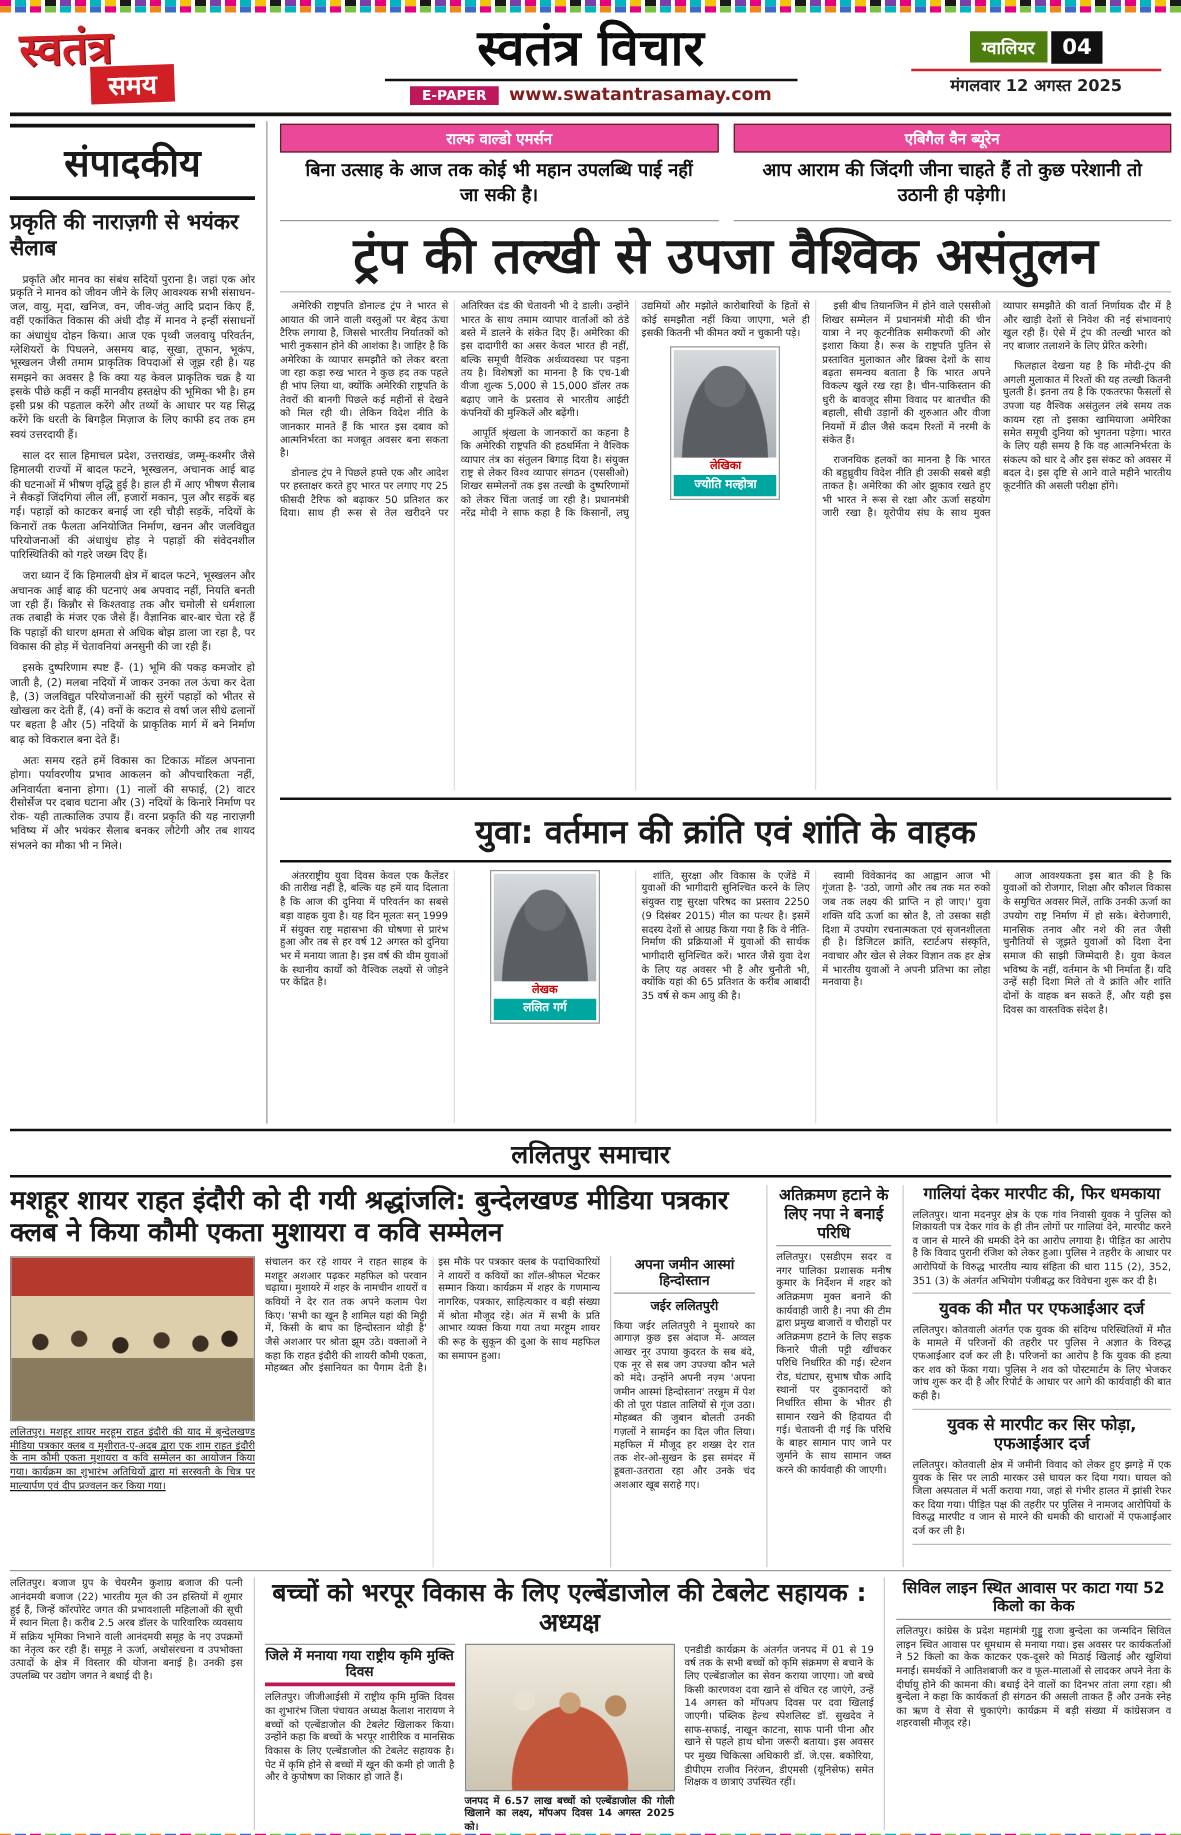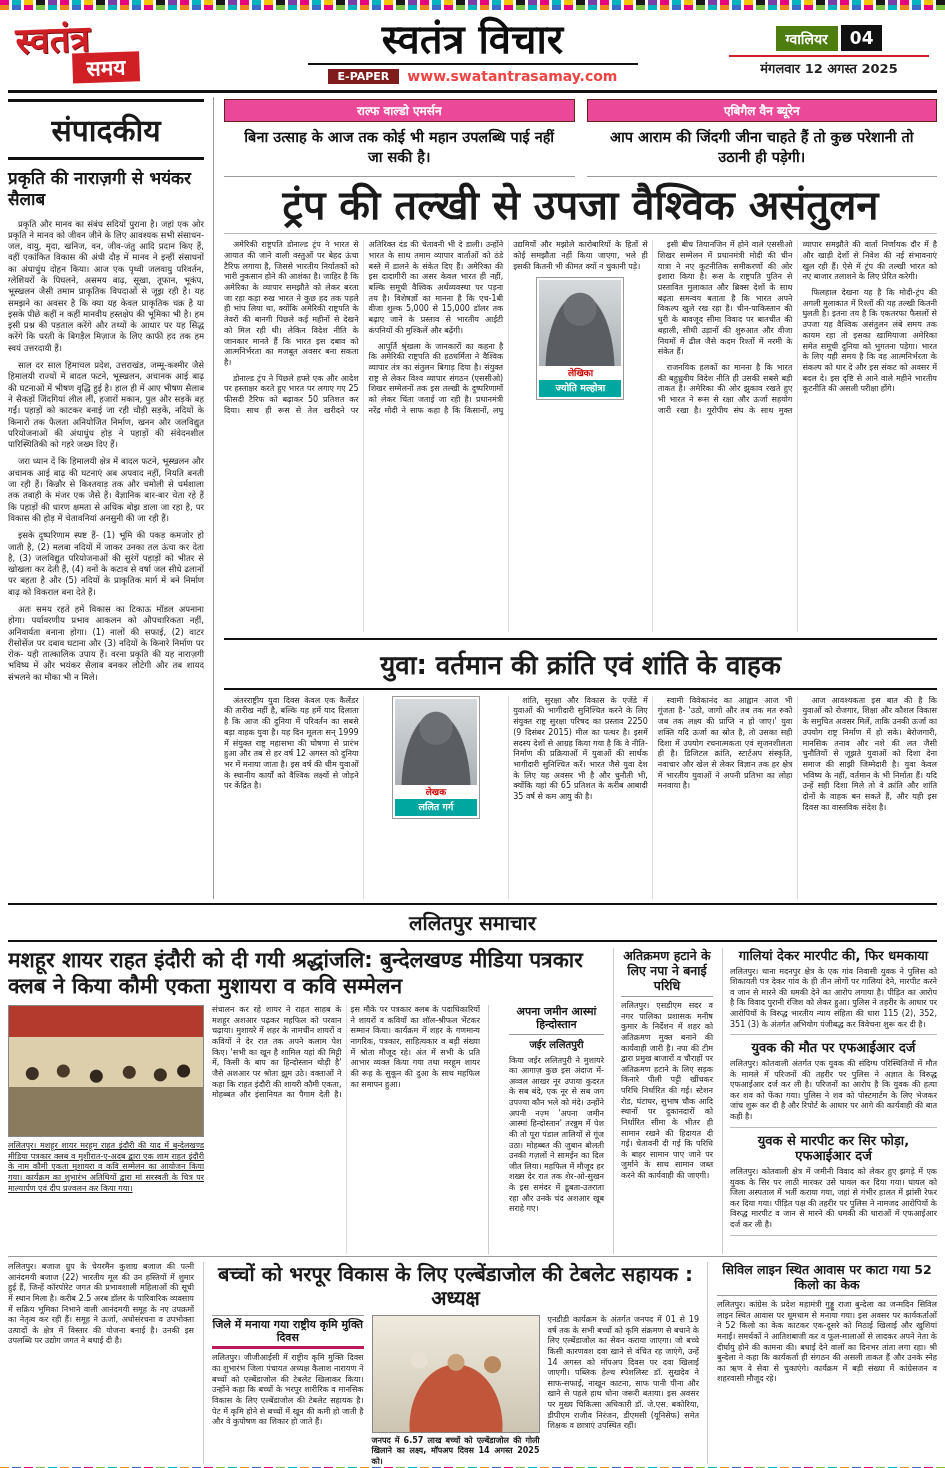--- a/index.html
+++ b/index.html
@@ -13,22 +13,22 @@
   .strip-b { height:6px; }
 
   
   .masthead { display:flex; align-items:center; justify-content:space-between; padding:6px 16px 4px; height:80px; }
   .logo { width:200px; transform:rotate(-2deg); }
   .logo-top { color:#d11f26; font-weight:bold; font-size:36px; line-height:1; text-shadow:1px 1px 0 #7a0c10; }
   .logo-bottom { background:#d11f26; color:#fff; display:inline-block; padding:1px 14px; font-size:21px; font-weight:bold; margin-left:56px; margin-top:-4px; }
   .m-center { text-align:center; flex:1; }
   .m-title { font-size:40px; font-weight:bold; color:#0d0d0d; line-height:1.05; }
   .m-sub { display:flex; gap:8px; justify-content:center; align-items:center; border-top:2px solid #111; margin:3px auto 0; padding-top:3px; width:330px; }
-  .epaper { background:#7f1d1d; color:#fff; font-size:11px; font-weight:bold; padding:1px 10px; }
-  .website { font-size:14px; font-weight:bold; color:#ef4444; }
+  .epaper { background:#be185d; color:#fff; font-size:11px; font-weight:bold; padding:1px 10px; }
+  .website { font-size:14px; font-weight:bold; color:#7f1d1d; }
   .m-right { width:200px; text-align:center; }
   .city { background:#4d7c0f; color:#fff; padding:3px 10px; font-size:14px; font-weight:bold; display:inline-block; }
   .pageno { background:#111; color:#fff; padding:3px 9px; font-size:17px; font-weight:bold; display:inline-block; margin-left:3px; }
   .m-date { font-size:13px; font-weight:bold; border-top:2px solid #d11f26; margin-top:4px; padding-top:2px; color:#222; }
   .black-rule { border-top:3px solid #111; margin:0 8px; }
 
   
   .main-grid { display:flex; padding:4px 8px 0; gap:10px; height:806px; overflow:hidden; }
   .editorial { width:206px; border-right:1px solid #999; padding-right:9px; flex:none; }
   .ed-title { font-size:30px; font-weight:bold; text-align:center; border-top:3px solid #111; border-bottom:3px solid #111; padding:7px 0; margin:2px 0 8px; }
@@ -70,21 +70,21 @@
   .news-photo { width:100%; height:132px; border:1px solid #888; background:
       radial-gradient(circle at 12% 52%, #3c2f23 0 6px, rgba(0,0,0,0) 7px),
       radial-gradient(circle at 28% 50%, #4a3a2a 0 6px, rgba(0,0,0,0) 7px),
       radial-gradient(circle at 45% 54%, #32281e 0 6px, rgba(0,0,0,0) 7px),
       radial-gradient(circle at 62% 51%, #443527 0 6px, rgba(0,0,0,0) 7px),
       radial-gradient(circle at 78% 53%, #3c2f23 0 6px, rgba(0,0,0,0) 7px),
       radial-gradient(circle at 90% 50%, #2e241b 0 6px, rgba(0,0,0,0) 7px),
       linear-gradient(180deg,#b43a2e 0 24%, #ddceac 24% 62%, #8a7a5e 62% 100%); }
   .under-photo { margin-top:4px; height:160px; overflow:hidden;text-decoration:underline; }
   .lp-main-cols { flex:1; column-count:2; column-gap:9px; column-rule:1px solid #ddd; height:300px; overflow:hidden; }
-  .poem-col { width:116px; flex:none; border-left:1px solid #ccc; padding-left:20px; }
+  .poem-col { width:116px; flex:none; border-left:1px solid #ccc; padding-left:2px; }
   .poem-title { font-weight:bold; font-size:11px; text-align:center; line-height:1.2; border-bottom:1px solid #999; padding-bottom:2px; }
   .poem-byline { font-weight:bold; font-size:10px; text-align:center; margin:2px 0 5px; }
   .lp-napa { flex:0 0 100px; border-left:1px solid #ccc; padding-left:7px; }
   .col-head { font-size:12.5px; font-weight:bold; text-align:center; line-height:1.2; border-bottom:1px solid #999; padding-bottom:3px; margin-bottom:4px; }
   .lp-right { flex:1; border-left:1px solid #ccc; padding-left:7px; min-width:0; }
   .crime-story { border-bottom:1px solid #bbb; margin-bottom:5px; padding-bottom:4px; }
   .crime-head { font-size:13px; font-weight:bold; text-align:center; line-height:1.2; margin-bottom:3px; }
 
   .lp-row2 { display:flex; gap:9px; border-top:1px solid #999; margin-top:2px; padding-top:5px; height:208px; overflow:hidden; }
   .lp-corporate { flex:0 0 186px; }

